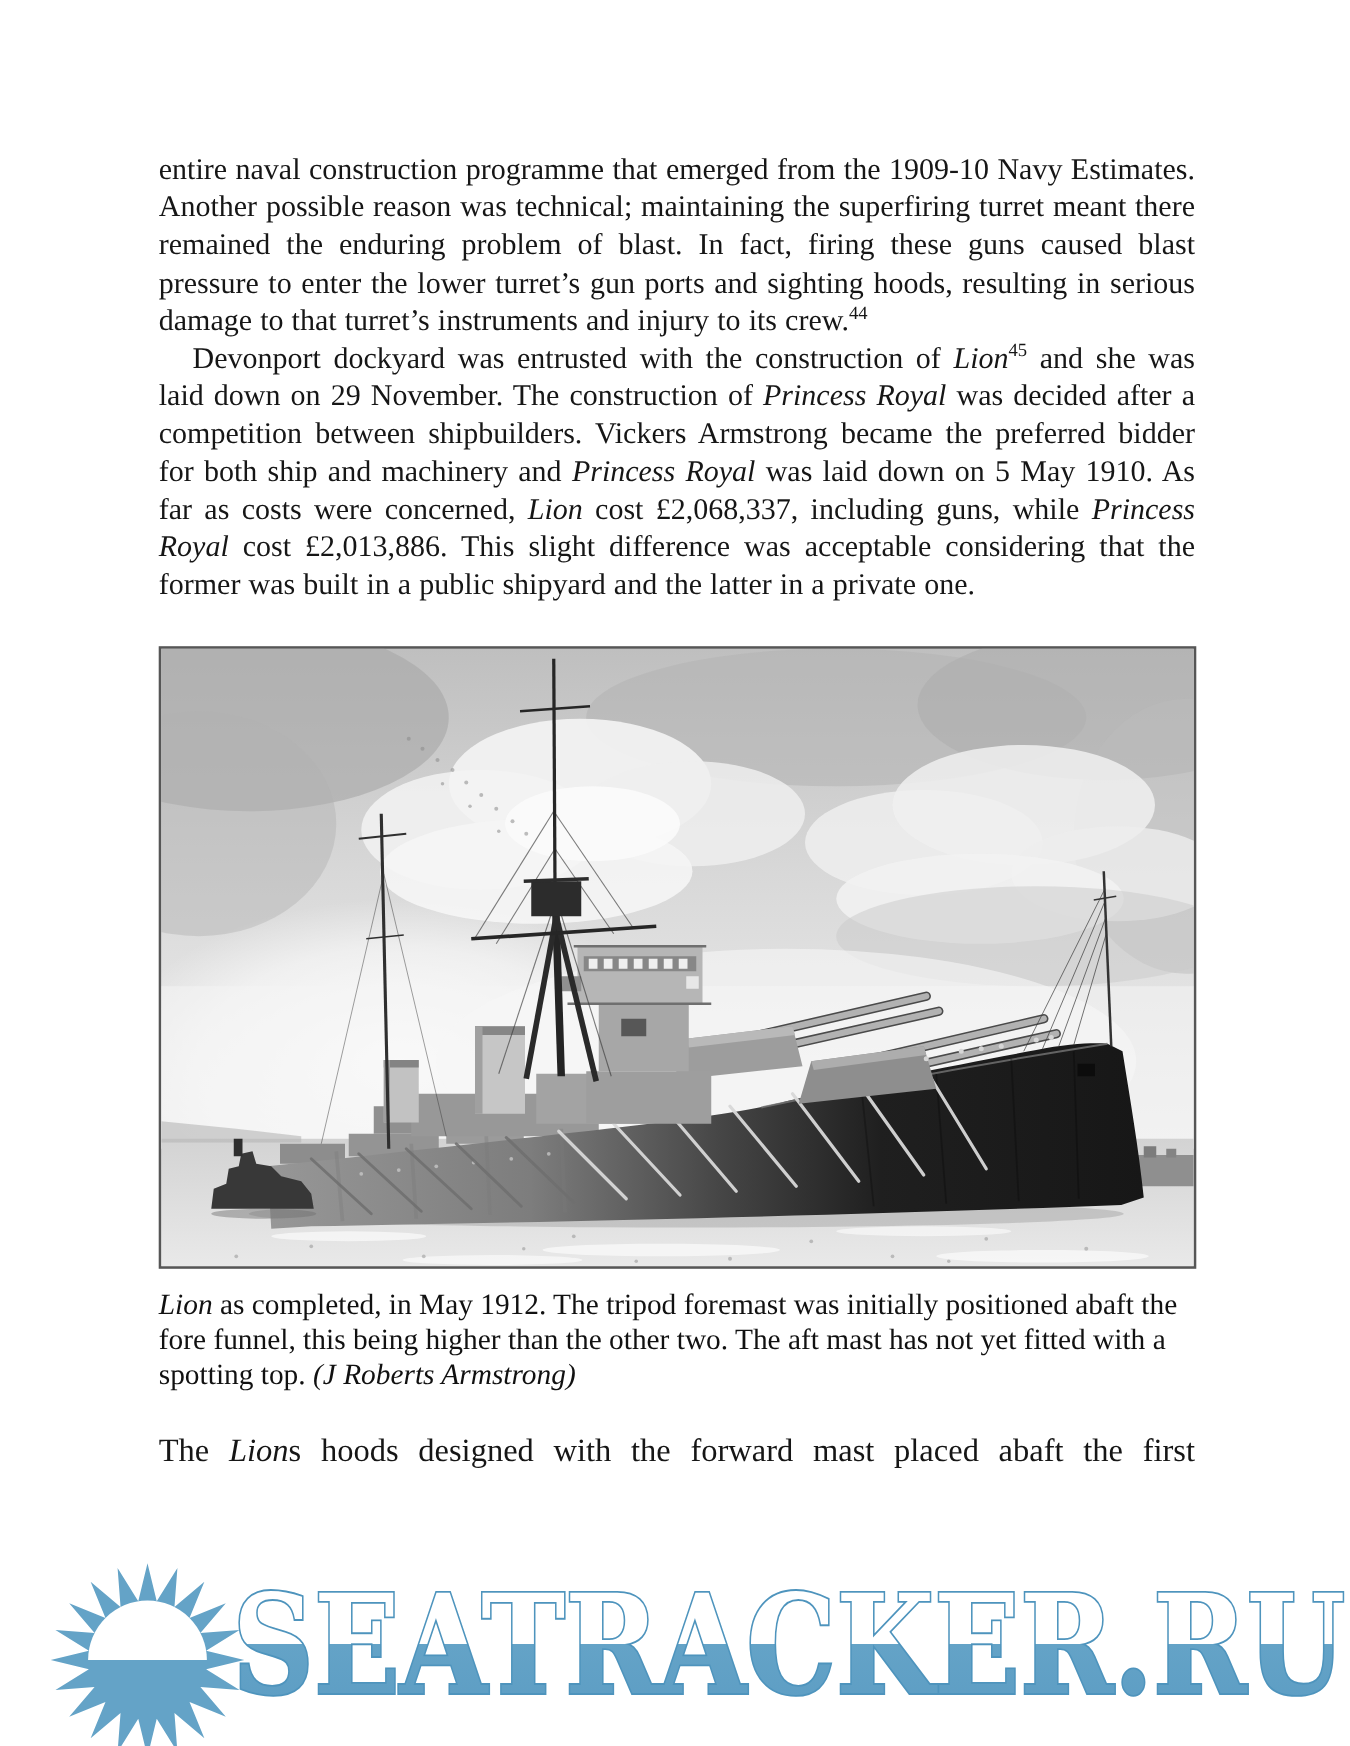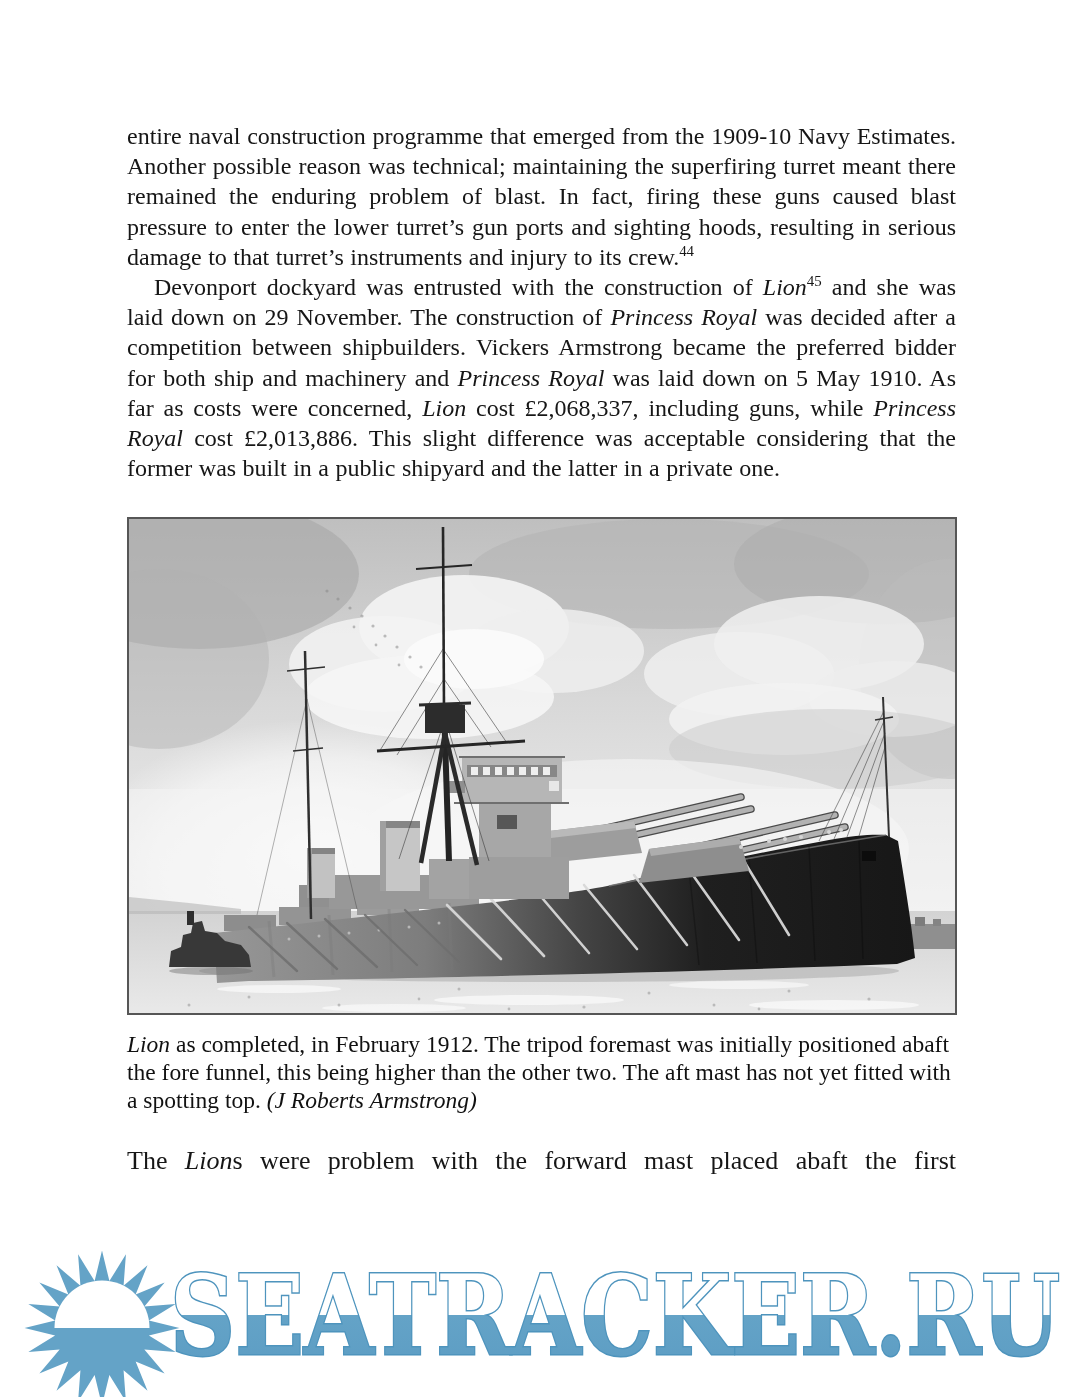--- a/index.html
+++ b/index.html
@@ -40,21 +40,21 @@
     background:#d9d9d9;
     line-height:0;
   }
   figcaption.photo-caption {
     margin-top:15px;
     font-size:23.5px;
     line-height:28px;
     text-align:left;
     color:#111111;
   }
-  .watermark { position:absolute; left:0; top:1232px; width:1014px; height:165px; }
+  .watermark { position:absolute; left:16px; top:1232px; width:1014px; height:165px; }
   .sun-logo { position:absolute; left:14px; top:8px; }
   .wm-text-svg { position:absolute; left:166px; top:6px; }
   i { font-style:italic; }
 </style>
 </head>
 <body>
 
 <div class="page">
 
   <div class="text-column">
@@ -328,23 +328,23 @@
 
           <g>
             <path d="M 40,448 L 42,432 L 52,428 L 54,416 L 62,414 L 64,404 L 73,402 L 76,412 L 88,414 L 96,422 L 112,426 L 120,436 L 122,448 Z" fill="#383838"></path>
             <rect x="58" y="392" width="7" height="14" fill="#2e2e2e"></rect>
             <ellipse cx="82" cy="452" rx="42" ry="4" fill="#6f6f6f" opacity="0.45"></ellipse>
           </g>
         </g>
       </svg>
     </figure>
 
-    <figcaption class="photo-caption"><i>Lion</i><span> as completed, in February 1912. The tripod foremast was initially positioned abaft the fore funnel, this being higher than the other two. The aft mast has not yet fitted with a spotting top. </span><i>(J Roberts Armstrong)</i></figcaption>
-
-    <p class="last-par"><span>The </span><i>Lion</i><span>s were problem with the forward mast placed abaft the first</span></p>
+    <figcaption class="photo-caption"><i>Lion</i><span> as completed, in May 1912. The tripod foremast was initially positioned abaft the fore funnel, this being higher than the other two. The aft mast has not yet fitted with a spotting top. </span><i>(J Roberts Armstrong)</i></figcaption>
+
+    <p class="last-par"><span>The </span><i>Lion</i><span>s hoods designed with the forward mast placed abaft the first</span></p>
   </div>
 
   <div class="watermark">
     <svg class="sun-logo" width="176" height="176" viewBox="0 0 200 200" xmlns="http://www.w3.org/2000/svg">
       <polygon fill="#64A3C7" points="
         188,100 153.3,108.4 183.7,127.2 148.1,124.5 171.2,151.7 138.2,138.2
         151.7,171.2 124.5,148.1 127.2,183.7 108.4,153.3 100,188 91.6,153.3
         72.8,183.7 75.5,148.1 48.3,171.2 61.8,138.2 28.8,151.7 51.9,124.5
         16.3,127.2 46.7,108.4 12,100 46.7,91.6 16.3,72.8 51.9,75.5
         28.8,48.3 61.8,61.8 48.3,28.8 75.5,51.9 72.8,16.3 91.6,46.7

